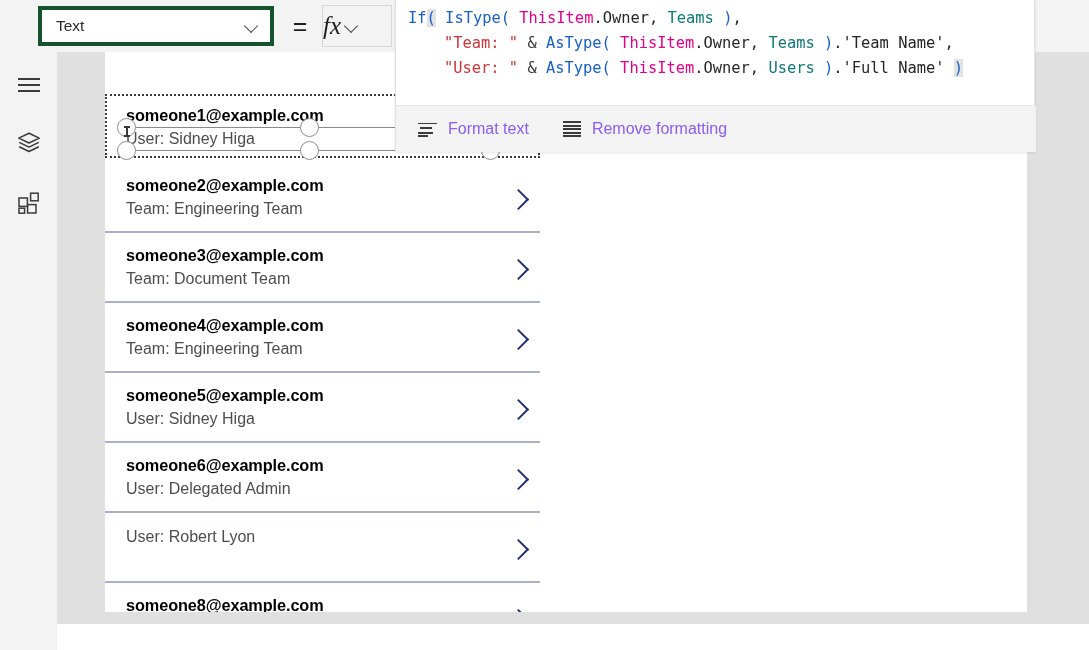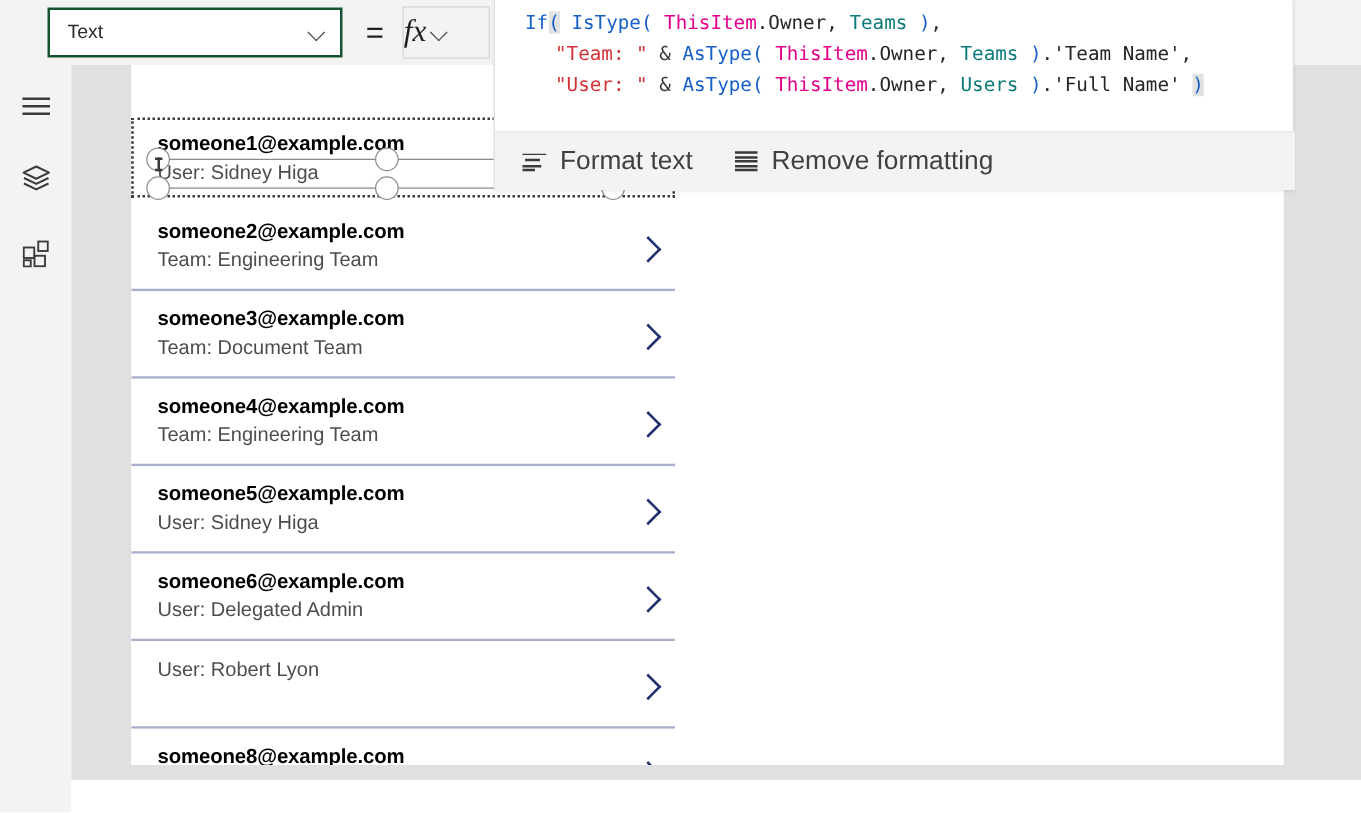--- a/index.html
+++ b/index.html
@@ -11,21 +11,21 @@
   }
   #root { position: relative; width: 1089px; height: 650px; background: #ffffff; }
 
   
   .topbar {
     position: absolute; left: 0; top: 0; width: 1089px; height: 52px;
     background: #f3f3f3;
   }
   .prop-select {
     position: absolute; left: 38px; top: 6px; width: 236px; height: 40px;
-    background: #ffffff; border: 2px solid #14532d;
+    background: #ffffff; border: 4px solid #14532d;
     display: flex; align-items: center; padding: 0 10px 0 14px;
     font-size: 15.5px; color: #2b2b2b;
   }
   .prop-select .lbl { flex: 1; }
   .chev-sm { width: 16px; height: 16px; position: relative; flex: 0 0 16px; }
   .chev-sm::before {
     content: ""; position: absolute; left: 2px; top: 3px;
     width: 9px; height: 9px;
     border-right: 1.4px solid #4a4a4a; border-bottom: 1.4px solid #4a4a4a;
     transform: rotate(45deg);
@@ -54,39 +54,39 @@
     z-index: 40;
   }
   .fx-code {
     position: absolute; left: 0; top: 0; width: 640px; height: 105px;
     padding: 6px 0 0 0;
     font-family: "DejaVu Sans Mono", monospace;
     font-size: 15.4px; line-height: 25px;
     white-space: pre; color: #262626;
     overflow: hidden;
   }
-  .fx-code .ln { padding-left: 24px; height: 25px; }
+  .fx-code .ln { padding-left: 12px; height: 25px; }
   .fx-code .ln.ind { padding-left: 48px; }
   .tk-fn    { color: #1860c8; }
   .tk-par   { color: #1860c8; }
   .tk-self  { color: #e3008c; }
   .tk-type  { color: #0f7a7a; }
   .tk-str   { color: #d03438; }
   .tk-plain { color: #262626; }
   .tk-amp   { color: #3a3a3a; }
   .tk-hl    { background: #e2e2e2; }
 
   .fx-toolbar {
     position: absolute; left: 0; top: 105px; width: 640px; height: 47px;
     background: #f3f3f3; border-top: 1px solid #e6e6e6;
     display: flex; align-items: center; padding-left: 18px; gap: 26px;
   }
   .fx-tool {
     display: flex; align-items: center; gap: 11px;
-    font-size: 21px; color: #404040; height: 47px; padding: 0 4px;
+    font-size: 16px; color: #8b5cf6; height: 47px; padding: 0 4px;
   }
 
   
   .ic-fmt { width: 19px; height: 15px; position: relative; flex: 0 0 19px; }
   .ic-fmt i {
     position: absolute; left: 0; height: 1.9px; background: #3a3a3a; display: block;
   }
   .ic-fmt i:nth-child(1) { top: 1px;    width: 19px; }
   .ic-fmt i:nth-child(2) { top: 5.6px;  width: 12px; left: 2px; }
   .ic-fmt i:nth-child(3) { top: 10.2px; width: 15px; }

